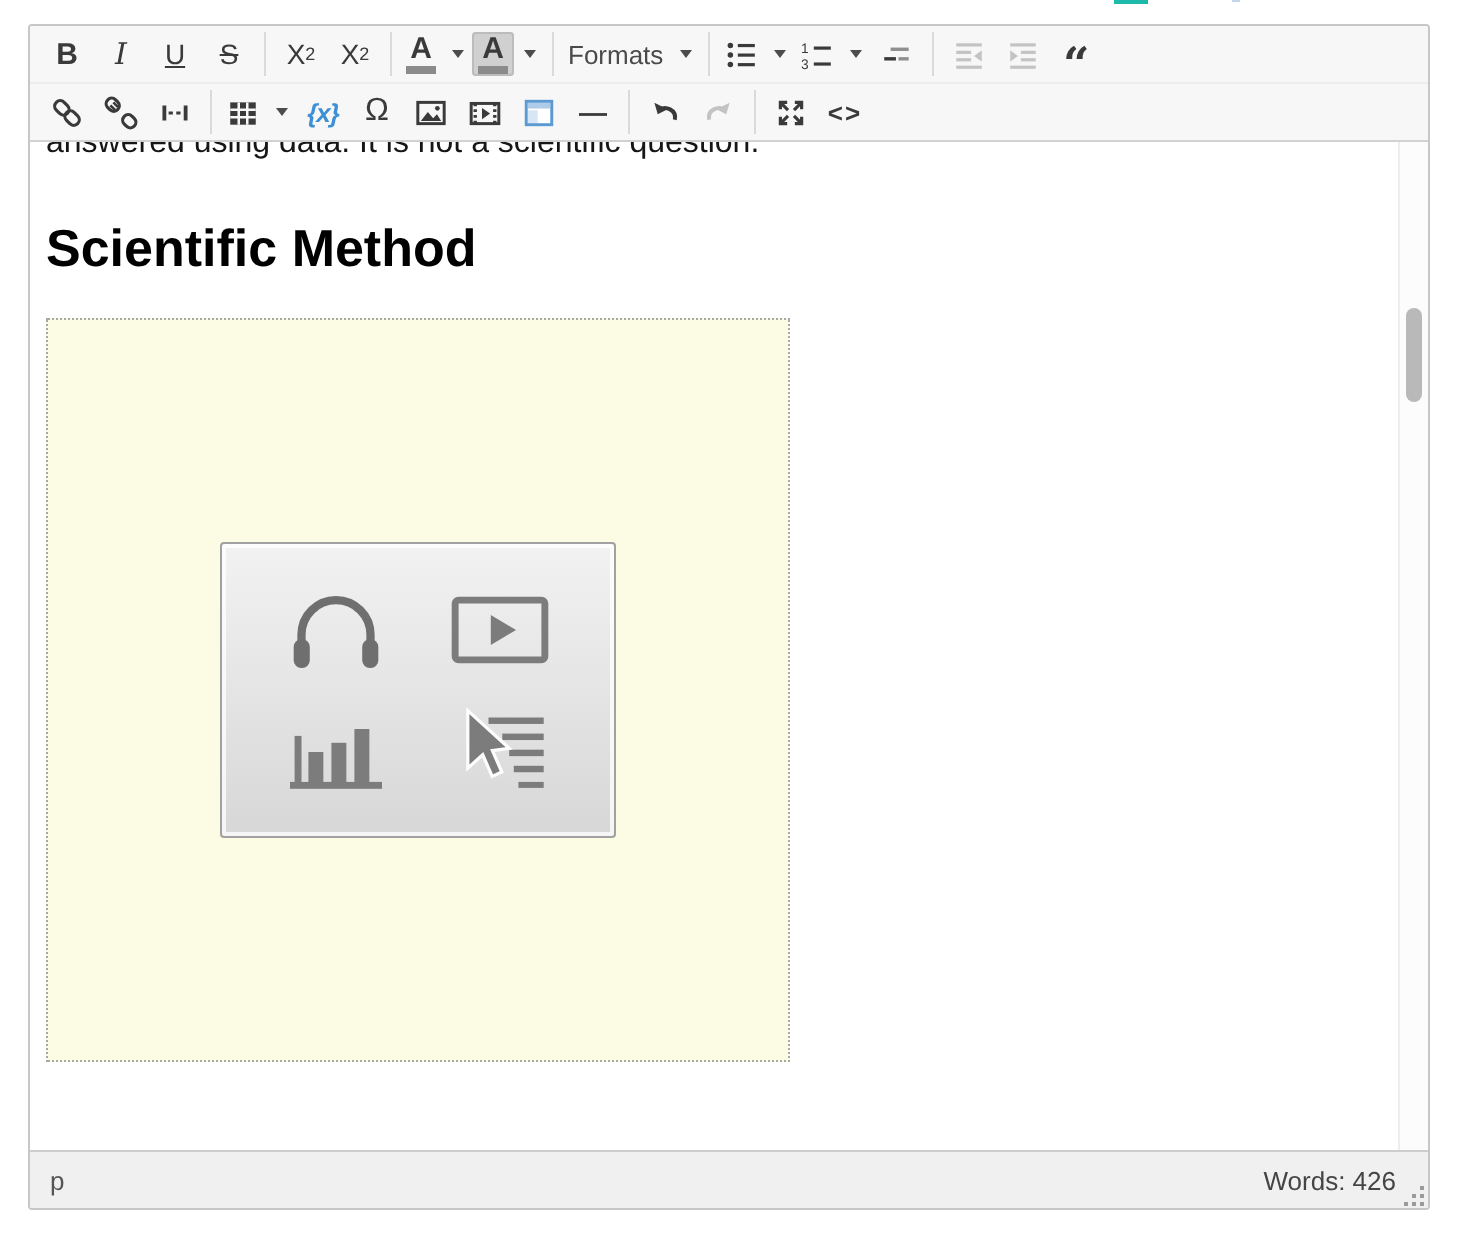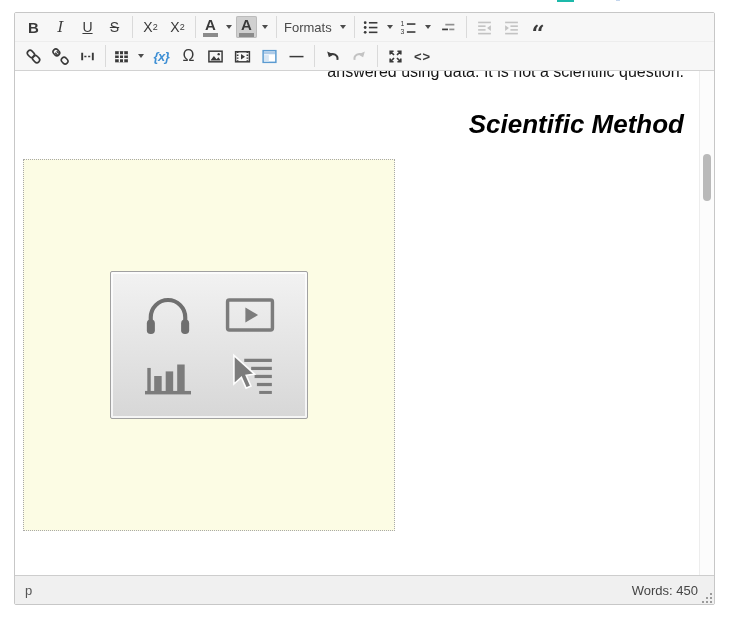--- a/index.html
+++ b/index.html
@@ -29,24 +29,24 @@
   .g.formats{font-size:13px;color:#4a4a4a;text-align:right;}
   .ss{font-size:9px;color:#3a3a3a;}
   .ss.sub{align-self:flex-end;margin-bottom:2px;}
   .ss.sup{align-self:flex-start;margin-top:2px;}
   .colA{display:flex;flex-direction:column;align-items:center;}
   .swatch{width:15px;height:3.5px;margin-top:1px;}
   .caret{width:0;height:0;border-left:3.5px solid transparent;border-right:3.5px solid transparent;border-top:4px solid #4c4c4c;margin:0 4px 0 5px;}
   .ic{display:flex;align-items:center;justify-content:center;}
   .ic svg{display:block;}
   
-  .content{position:relative;height:504px;background:#fff;overflow:hidden;text-align:right;}
+  .content{position:relative;height:504px;background:#fff;overflow:hidden;}
   .page-inner{height:100%;box-sizing:border-box;padding:0 30px 0 8px;overflow:hidden;}
   p.clipped{font-size:16px;line-height:21px;margin:-10px 0 0 0;color:#161616;white-space:nowrap;overflow:hidden;}
-  h1.doc-h{font-size:26px;line-height:30px;margin:27px 0 0 0;color:#000;font-weight:bold;font-style:italic;}
+  h1.doc-h{font-size:26px;line-height:30px;margin:27px 0 0 0;color:#000;font-weight:bold;}
   .callout{margin-top:20px;width:372px;height:372px;background:#fcfce4;border:1px dotted #a9a9a9;box-sizing:border-box;display:flex;align-items:center;justify-content:center;}
   .media-box{width:198px;height:148px;background:linear-gradient(#f2f2f2,#d7d7d7);border:1px solid #a1a1a1;border-radius:2px;box-shadow:inset 0 0 0 2px rgba(255,255,255,0.75);box-sizing:border-box;display:grid;grid-template-columns:1fr 1fr;grid-template-rows:1fr 1fr;place-items:center;padding:12px 16px;color:#777;}
   .mi{display:flex;align-items:center;justify-content:center;}
   
   .scrollbar{position:absolute;top:0;right:0;width:15px;height:100%;background:#fcfcfc;border-left:1px solid #ededed;box-sizing:border-box;}
   .thumb{position:absolute;top:83px;left:3px;width:8px;height:47px;background:#b9b9b9;border-radius:4px;}
   
   .statusbar{position:relative;height:30px;background:#f0f0f0;border-top:1px solid #cdcdcd;display:flex;align-items:center;padding:0 10px;box-sizing:border-box;font-size:13px;color:#555;}
   .wordcount{margin-left:auto;color:#454545;padding-right:6px;}
   .grip{position:absolute;right:2px;bottom:2px;line-height:0;}
@@ -392,21 +392,21 @@
             </div>
         </div>
       </div>
       <div class="scrollbar">
         <div class="thumb"></div>
       </div>
     </div>
 
     <div class="statusbar">
       <span>p</span>
-      <span class="wordcount">Words: 450</span>
+      <span class="wordcount">Words: 426</span>
       <span class="grip">
         <svg width="10" height="10" viewBox="0 0 10 10" fill="#9a9a9a">
             <rect x="8" y="0" width="2" height="2"></rect>
             <rect x="8" y="4" width="2" height="2"></rect>
             <rect x="4" y="4" width="2" height="2"></rect>
             <rect x="8" y="8" width="2" height="2"></rect>
             <rect x="4" y="8" width="2" height="2"></rect>
             <rect x="0" y="8" width="2" height="2"></rect>
           </svg>
       </span>

